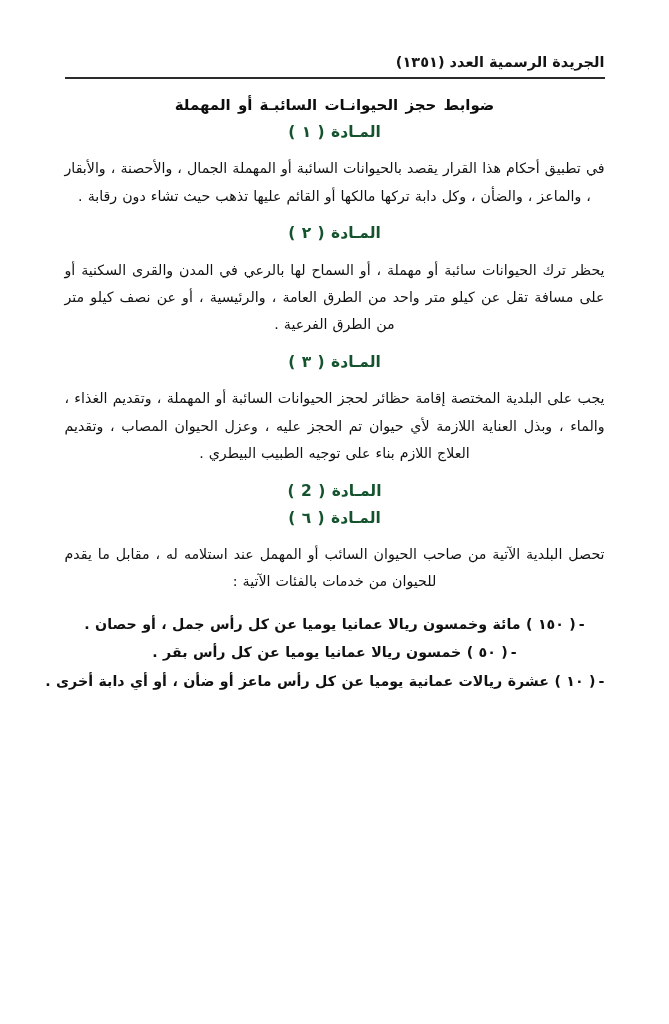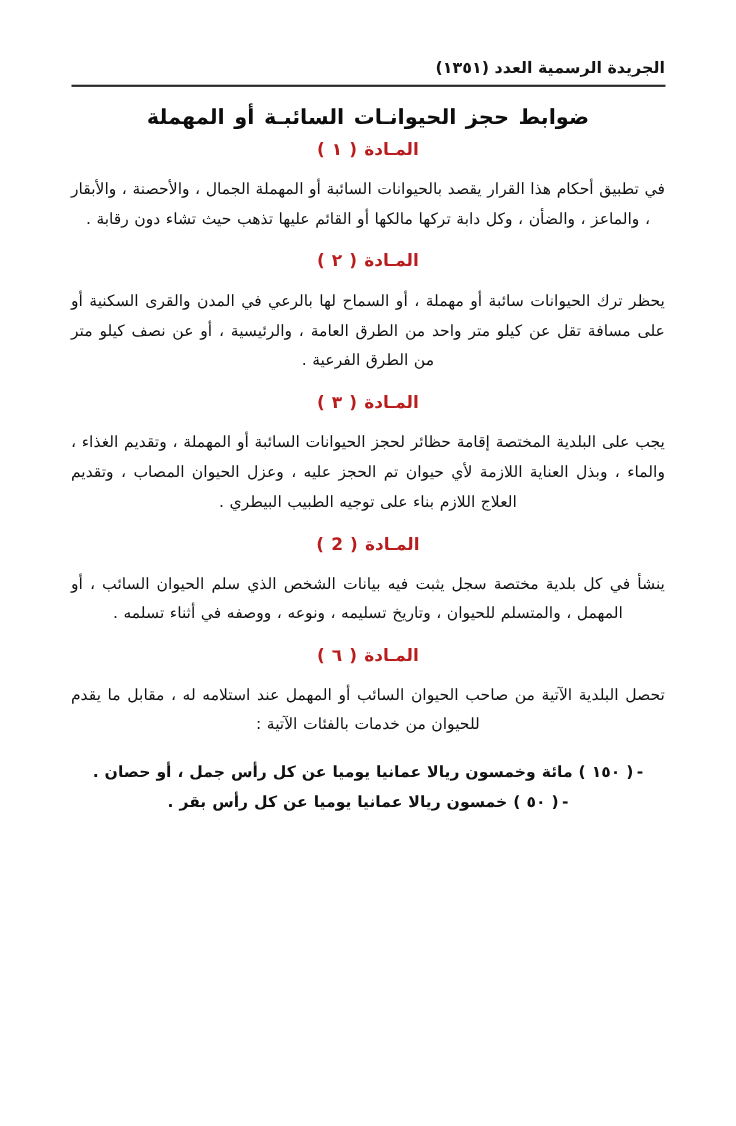--- a/index.html
+++ b/index.html
@@ -39,38 +39,38 @@
   }
   .rule {
     height: 0;
     border-top: 2px solid #2b2b2b;
     margin: 1px 0 0 0;
   }
 
   
   .doc-title {
     text-align: center;
-    font-size: 19px;
+    font-size: 15px;
     font-weight: 700;
     color: #0d0d0d;
     margin-top: 17px;
     margin-bottom: 2px;
     letter-spacing: 0.3px;
     word-spacing: 2px;
   }
 
   
   .article {
     margin-top: 9px;
   }
   .article-heading {
     text-align: center;
     font-size: 15.5px;
     font-weight: 700;
-    color: #b91c1c;
+    color: #14532d;
     margin: 9px 0 9px 0;
     word-spacing: 1px;
   }
   .article-body {
     text-align: justify;
     text-align-last: center;
     font-size: 14.2px;
     font-weight: 400;
     line-height: 1.93;
     color: #111111;
@@ -124,31 +124,33 @@
     </section>
 
     <section class="article">
       <h2 class="article-heading">المـادة ( ٣ )</h2>
       <p class="article-body j">يجب على البلدية المختصة إقامة حظائر لحجز الحيوانات السائبة أو المهملة ، وتقديم الغذاء ، والماء ، وبذل العناية اللازمة لأي حيوان تم الحجز عليه ، وعزل الحيوان المصاب ، وتقديم العلاج اللازم بناء على توجيه الطبيب البيطري .</p>
     </section>
 
 
     <section class="article">
       <h2 class="article-heading">المـادة ( 2 )</h2>
-      <p class="article-body j">ينشأ في كل بلدية مختصة سجل يثبت فيه بيانات الشخص الذي سلم الحيوان السائب ، أو المهمل ، والمتسلم للحيوان ، وتاريخ تسليمه ، ونوعه ، ووصفه في أثناء تسلمه .</p>
     </section>
 
     <section class="article">
       <h2 class="article-heading">المـادة ( ٦ )</h2>
       <p class="article-body j">تحصل البلدية الآتية من صاحب الحيوان السائب أو المهمل عند استلامه له ، مقابل ما يقدم للحيوان من خدمات بالفئات الآتية :</p>
 
       <ul class="fee-list">
         <li class="fee-item">
           <span class="dash">-</span><span>( ١٥٠ ) مائة وخمسون ريالا عمانيا يوميا عن كل رأس جمل ، أو حصان .</span>
         </li>
         <li class="fee-item">
           <span class="dash">-</span><span>( ٥٠ ) خمسون ريالا عمانيا  يوميا عن كل رأس بقر .</span>
         </li>
+        <li class="fee-item">
+          <span class="dash">-</span><span>( ١٠ ) عشرة ريالات عمانية يوميا عن كل رأس ماعز أو ضأن ، أو أي دابة أخرى .</span>
+        </li>
       </ul>
     </section>
 
   </div>
 </div>
 
 </body></html>

